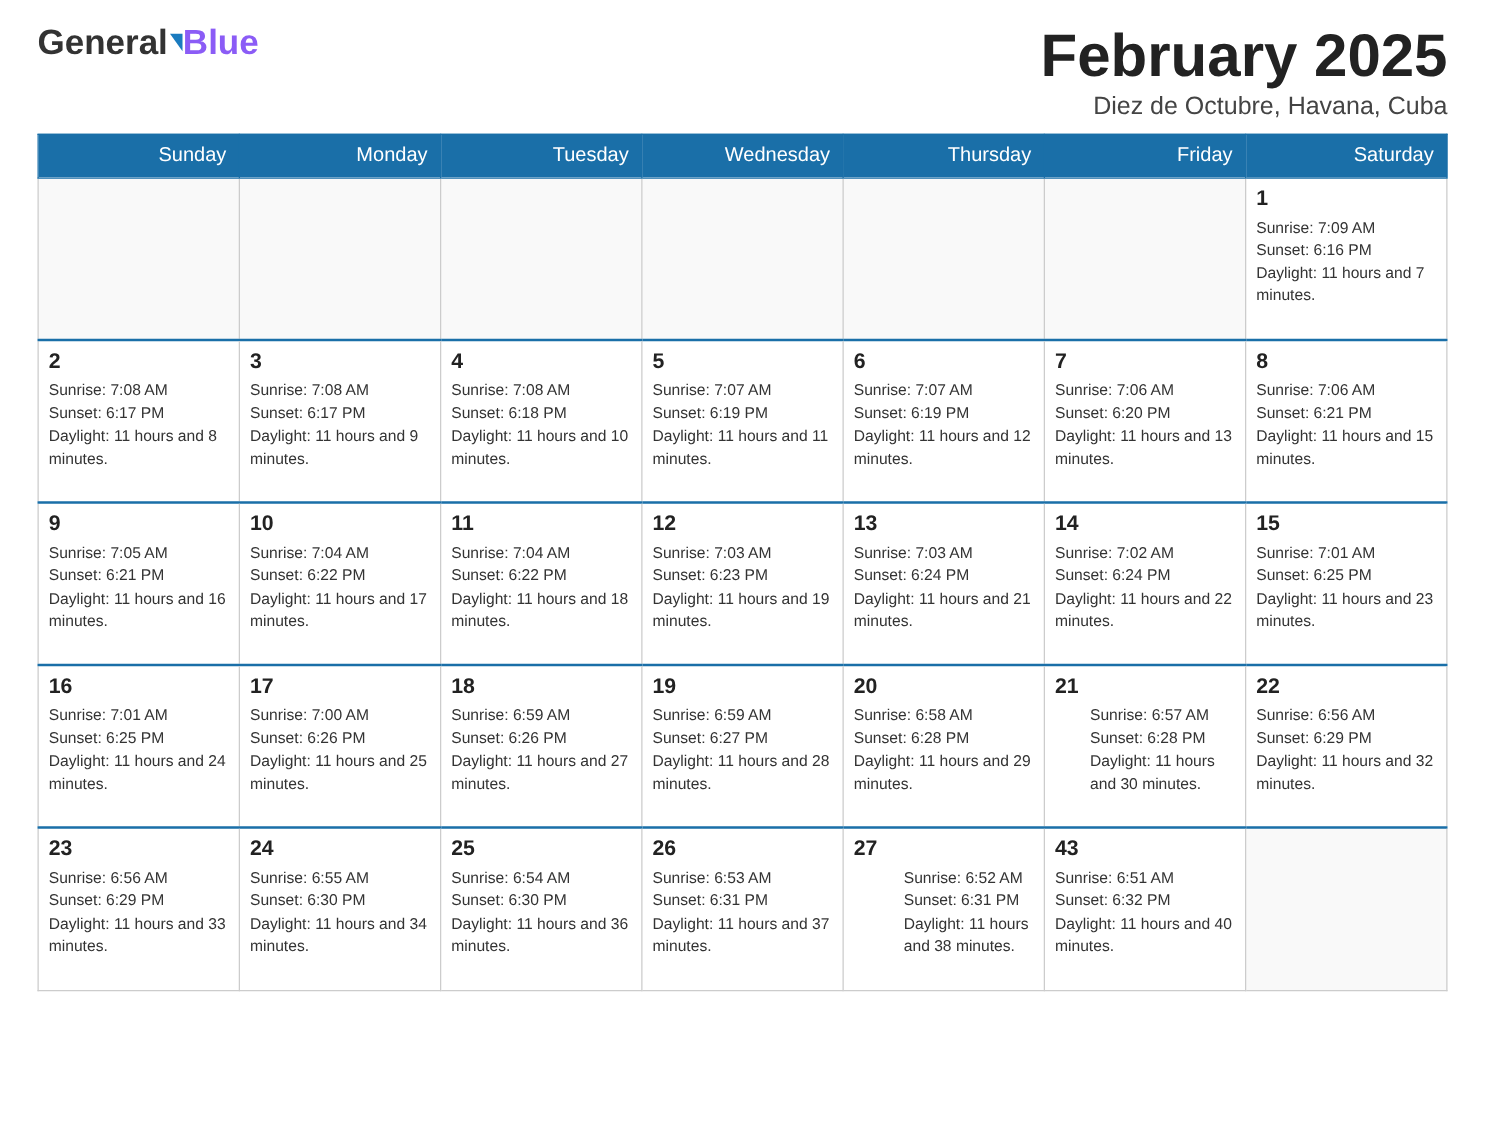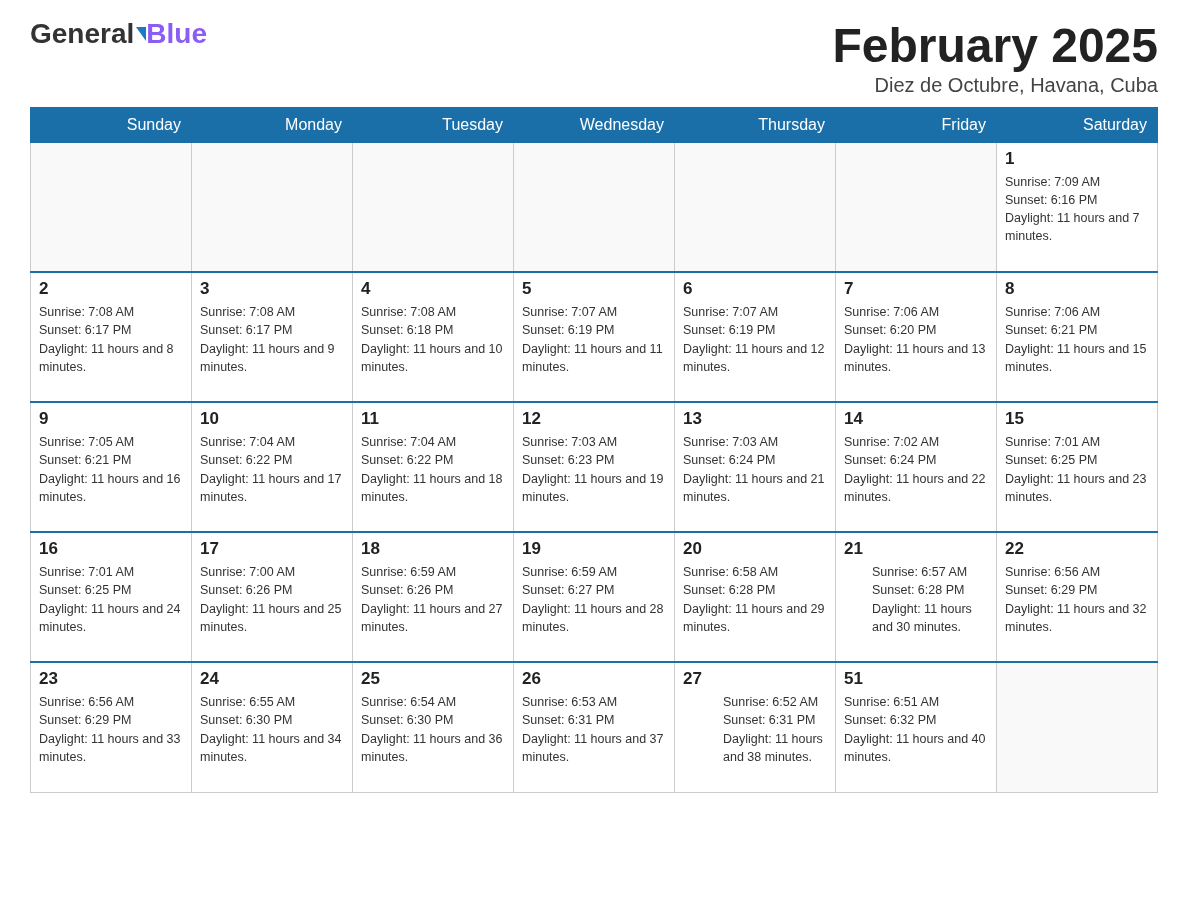--- a/index.html
+++ b/index.html
@@ -303,21 +303,21 @@
 Sunset: 6:31 PM
 Daylight: 11 hours and 37 minutes.</div>
         </td>
         <td>
           <span class="day-number">27</span>
           <div class="day-info" style="white-space: pre-line; margin-left: 40px;">Sunrise: 6:52 AM
 Sunset: 6:31 PM
 Daylight: 11 hours and 38 minutes.</div>
         </td>
         <td>
-          <span class="day-number">51</span>
+          <span class="day-number">43</span>
           <div class="day-info" style="white-space: pre-line;">Sunrise: 6:51 AM
 Sunset: 6:32 PM
 Daylight: 11 hours and 40 minutes.</div>
         </td>
         <td class="empty-cell"></td>
       </tr>
     </tbody>
 </table>
 
 </body></html>

